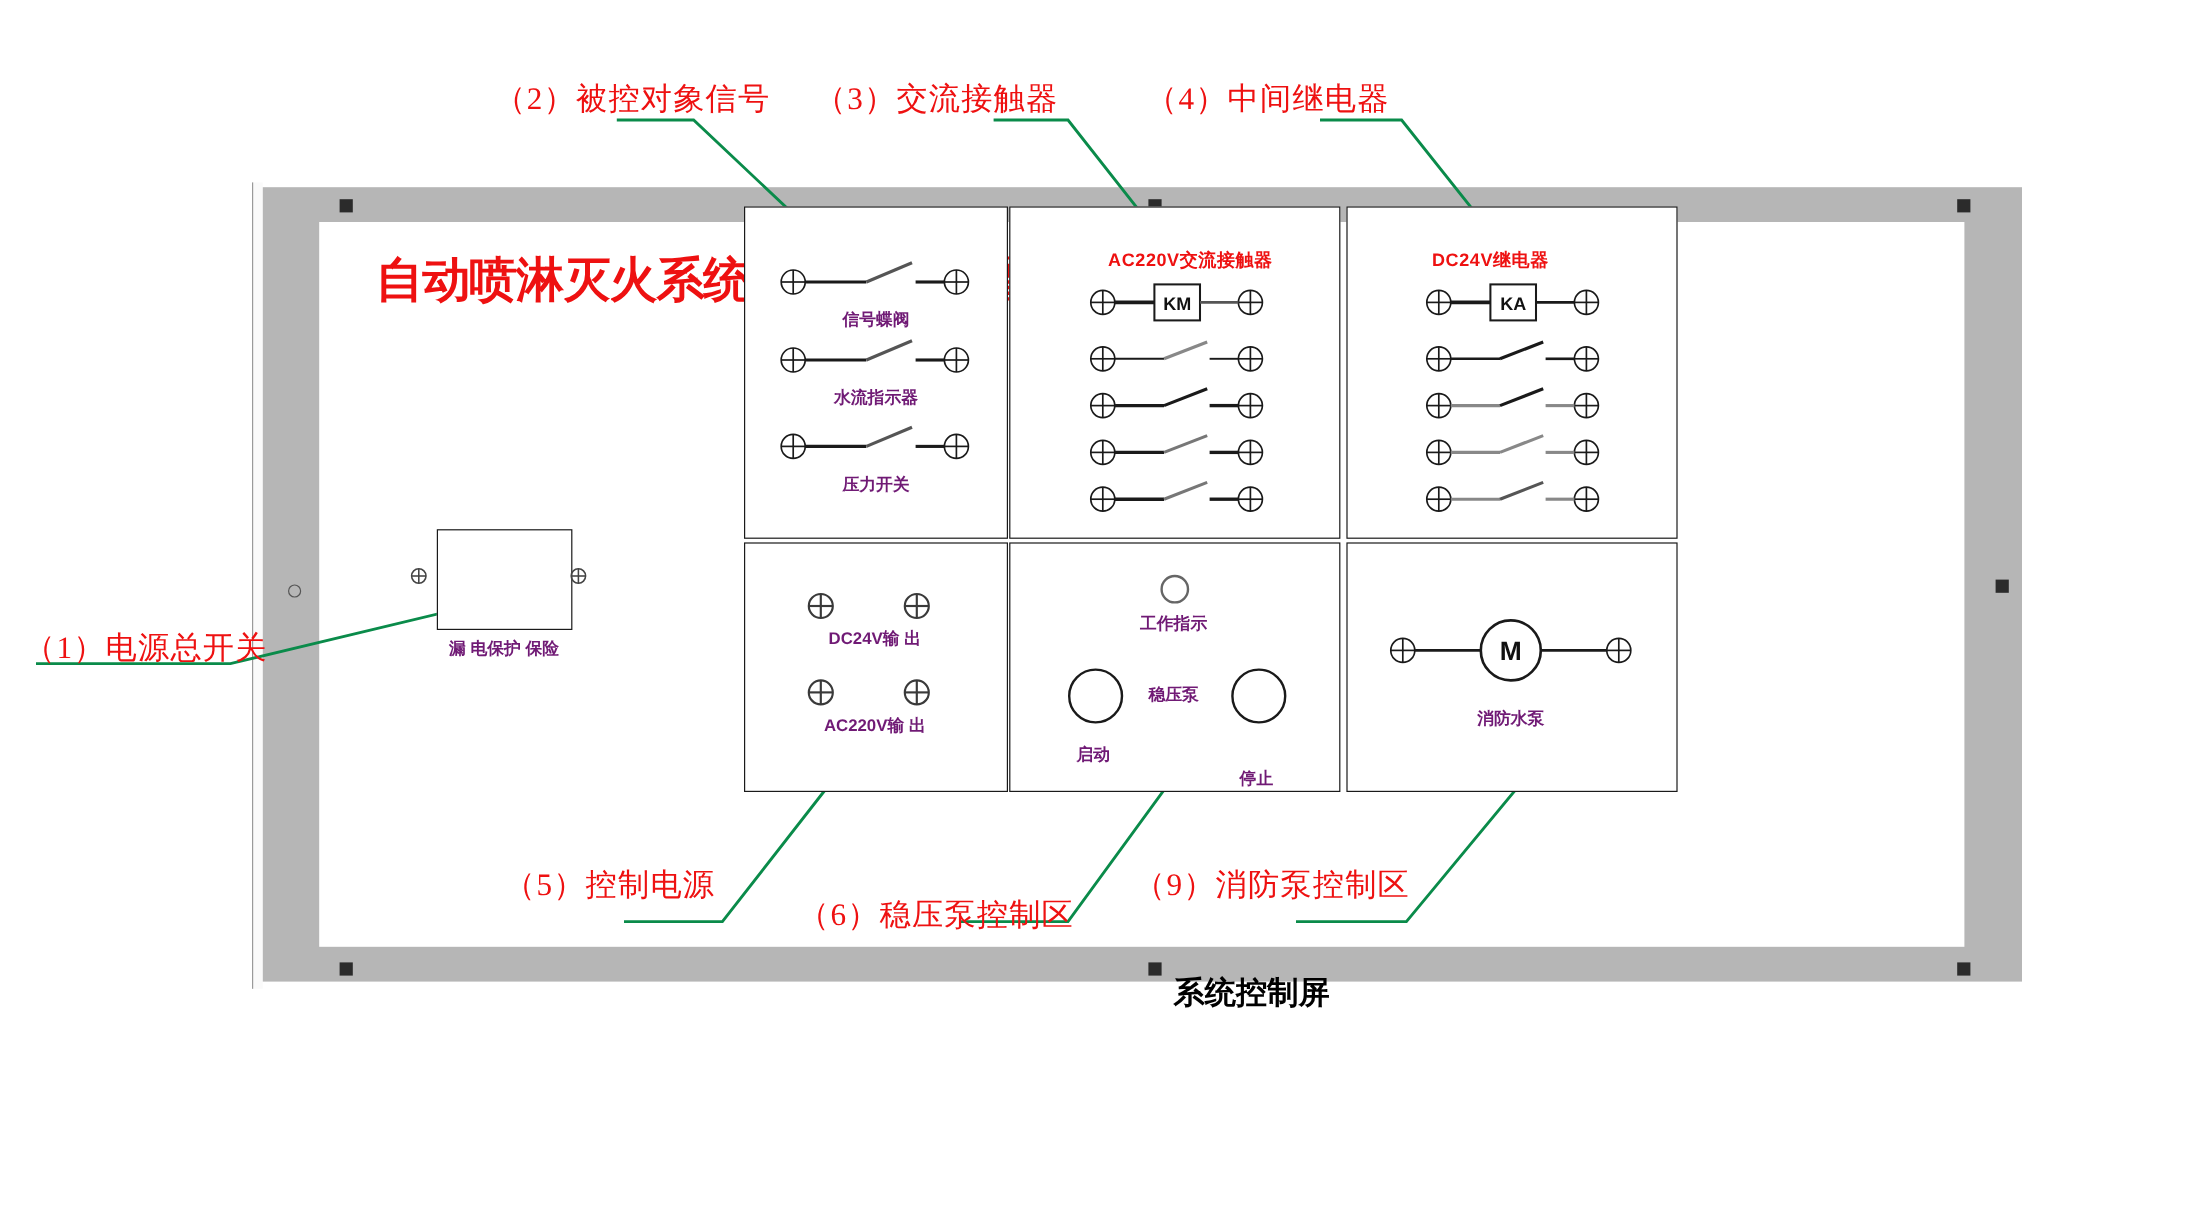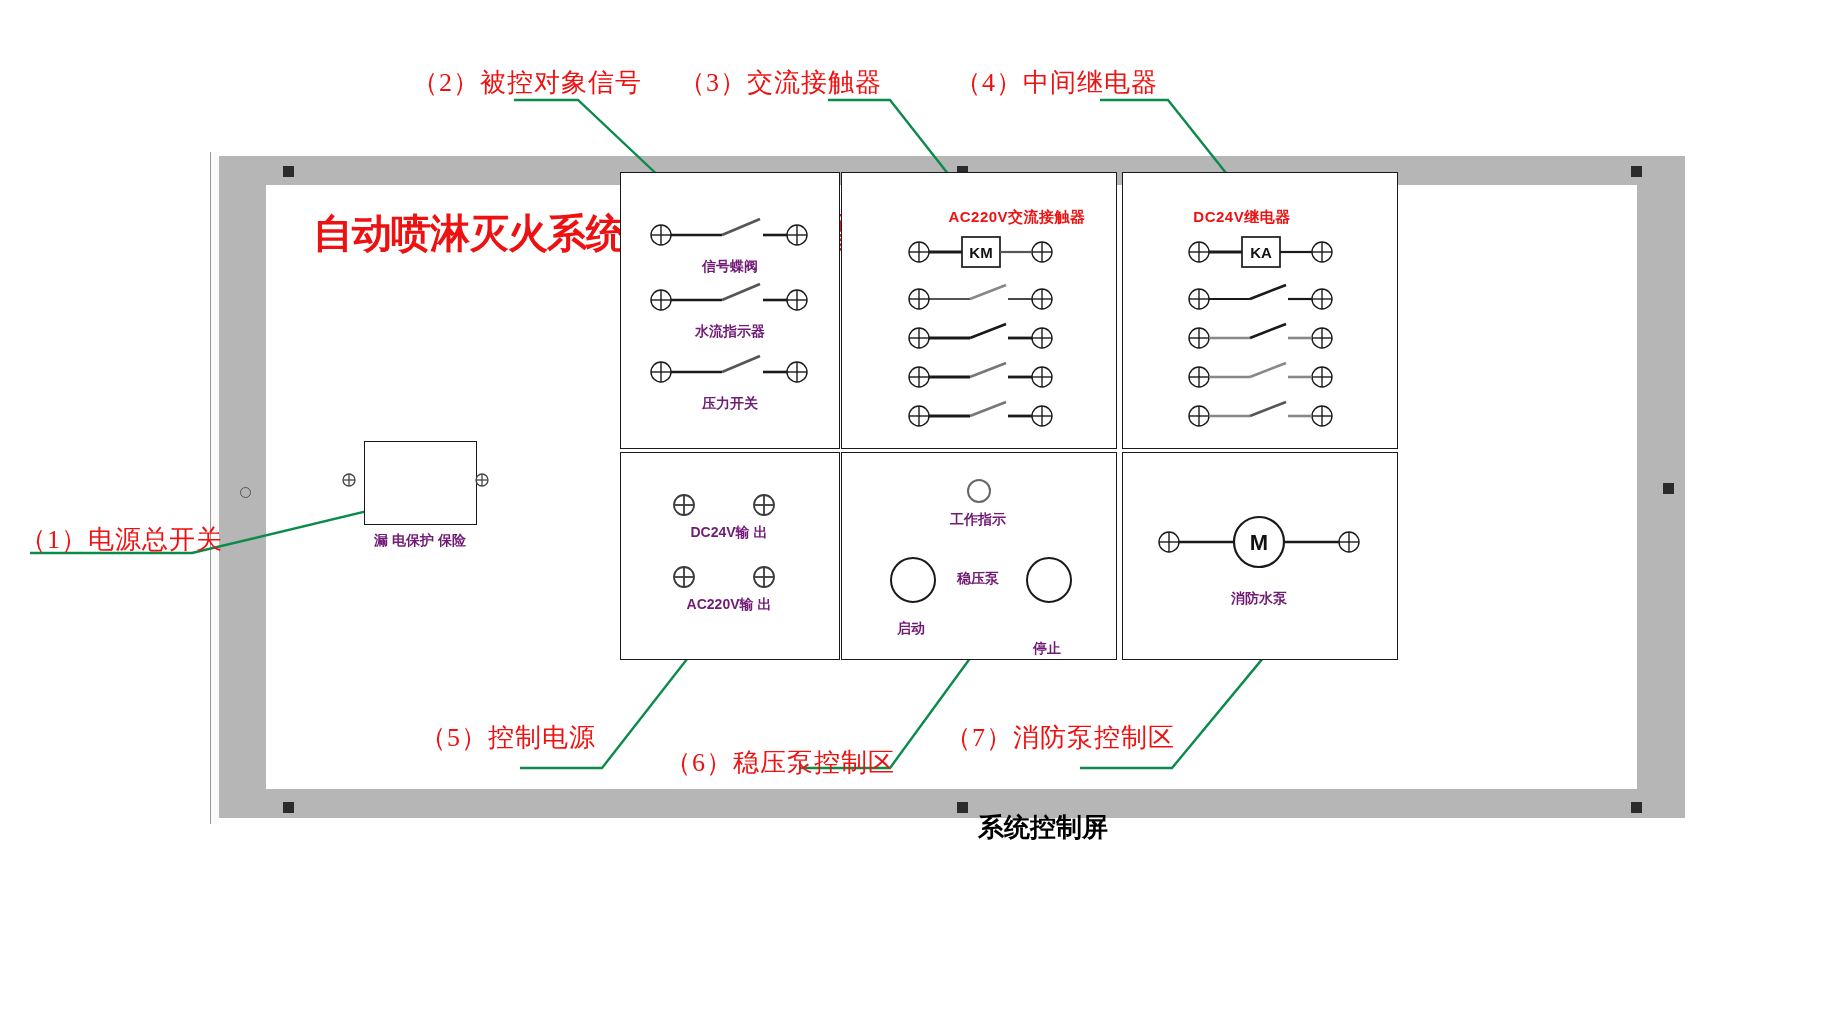--- a/index.html
+++ b/index.html
@@ -46,21 +46,21 @@
   <path class="leader" d="M 800,768 L 890,768 L 998,620"></path>
   <path class="leader" d="M 1080,768 L 1172,768 L 1278,640"></path>
 </svg>
 
 <div class="abs anno" style="left:20px;top:522px;">（1）电源总开关</div>
 <div class="abs anno" style="left:412px;top:65px;">（2）被控对象信号</div>
 <div class="abs anno" style="left:679px;top:65px;text-align:right;">（3）交流接触器</div>
 <div class="abs anno" style="left:955px;top:65px;">（4）中间继电器</div>
 <div class="abs anno" style="left:420px;top:720px;">（5）控制电源</div>
 <div class="abs anno" style="left:665px;top:745px;">（6）稳压泵控制区</div>
-<div class="abs anno" style="left:945px;top:720px;">（7）消防泵控制区</div>
+<div class="abs anno" style="left:945px;top:720px;">（9）消防泵控制区</div>
 
 <div class="abs box" style="left:364px;top:441px;width:111px;height:82px;"></div>
 <svg class="abs" style="left:340px;top:470px;width:160px;height:30px;">
   <g stroke="#444" stroke-width="1.3" fill="none">
     <circle cx="9" cy="10" r="6"></circle>
       <line x1="3" y1="10" x2="15" y2="10"></line>
       <line x1="9" y1="4" x2="9" y2="16"></line>
     <circle cx="142" cy="10" r="6"></circle>
       <line x1="136" y1="10" x2="148" y2="10"></line>
       <line x1="142" y1="4" x2="142" y2="16"></line>
@@ -109,21 +109,21 @@
       <line x1="137" y1="17" x2="157" y2="17"></line>
       <line x1="147" y1="7" x2="147" y2="27"></line>
   </g>
   <line x1="21" y1="17" x2="72" y2="17" stroke="#1a1a1a" stroke-width="2.6"></line>
   <line x1="72" y1="17" x2="110" y2="1" stroke="#555" stroke-width="2.6"></line>
   <line x1="113" y1="17" x2="137" y2="17" stroke="#1a1a1a" stroke-width="2.6"></line>
 </svg>
 <div class="abs sym-label" style="left:640px;top:395px;width:180px;">压力开关</div>
 
 <div class="abs box" style="left:841px;top:172px;width:274px;height:275px;"></div>
-<div class="abs panel-title" style="left:880px;top:208px;width:274px;">AC220V交流接触器</div>
+<div class="abs panel-title" style="left:855px;top:208px;width:274px;">AC220V交流接触器</div>
 
 <svg class="abs" style="left:908px;top:234px;width:145px;height:36px;">
   <g stroke="#1a1a1a" stroke-width="1.4" fill="none">
     <circle cx="11" cy="18" r="10"></circle>
       <line x1="1" y1="18" x2="21" y2="18"></line>
       <line x1="11" y1="8" x2="11" y2="28"></line>
     <circle cx="134" cy="18" r="10"></circle>
       <line x1="124" y1="18" x2="144" y2="18"></line>
       <line x1="134" y1="8" x2="134" y2="28"></line>
   </g>

